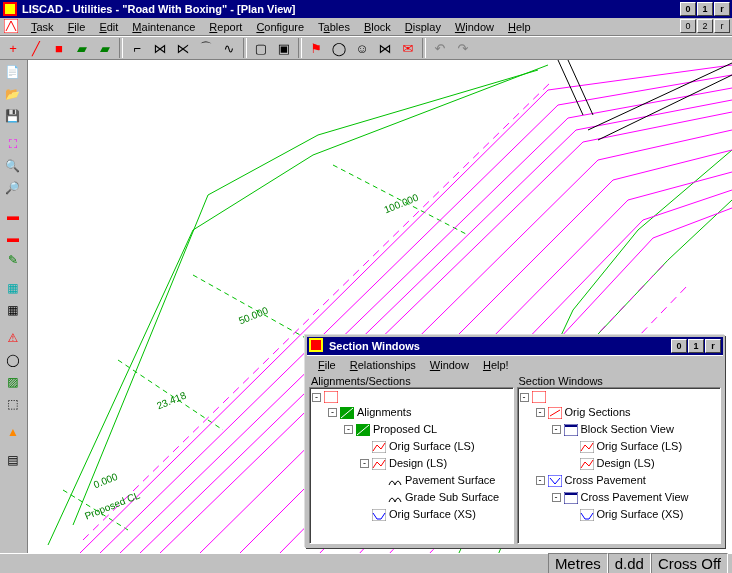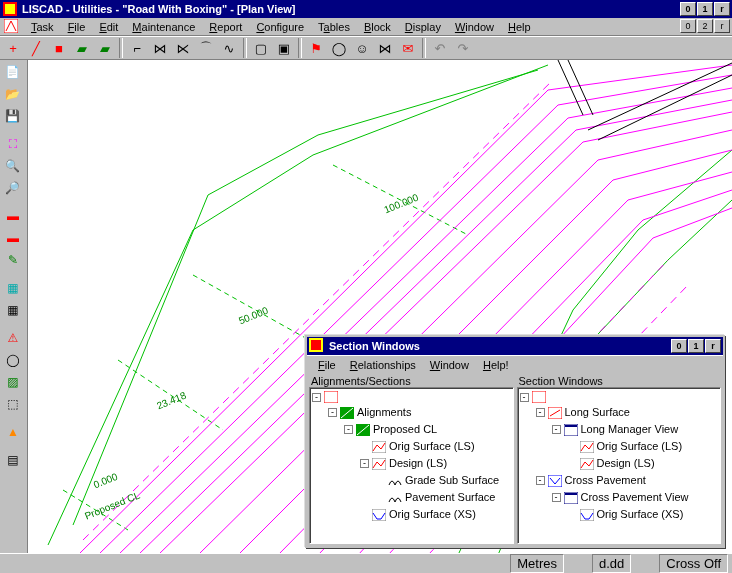--- a/index.html
+++ b/index.html
@@ -101,22 +101,21 @@
     justify-content: flex-end;
     align-items: center;
     padding: 0 4px;
     gap: 0;
   }
   .status-pane {
     border: 1px solid #808080;
     border-right-color: #fff;
     border-bottom-color: #fff;
     padding: 1px 6px;
-    font-size: 13px;
-    margin-left: 28px;
+    font-size: 15px;
   }
   
   .sm-window {
     position: absolute;
     left: 305px; top: 335px;
     width: 420px; height: 213px;
     background: #c0c0c0;
     border: 2px solid #c0c0c0;
     box-shadow: 1px 1px 0 #404040, -1px -1px 0 #dfdfdf;
   }
@@ -415,31 +414,31 @@
             <span>Design (LS)</span>
           </div>
           <div class="tree-node">
             <span class="tree-indent" style="width: 64px;"></span>
             <span style="display: inline-block; width: 11px;"></span>
             <span class="tree-icon">
               <svg width="14" height="12">
                 <path d="M1 10 Q4 2 7 10 Q10 2 13 10" stroke="#000" fill="none"></path>
               </svg>
             </span>
+            <span>Pavement Surface</span>
+          </div>
+          <div class="tree-node">
+            <span class="tree-indent" style="width: 64px;"></span>
+            <span style="display: inline-block; width: 11px;"></span>
+            <span class="tree-icon">
+              <svg width="14" height="12">
+                <path d="M1 10 Q4 2 7 10 Q10 2 13 10" stroke="#000" fill="none"></path>
+              </svg>
+            </span>
             <span>Grade Sub Surface</span>
-          </div>
-          <div class="tree-node">
-            <span class="tree-indent" style="width: 64px;"></span>
-            <span style="display: inline-block; width: 11px;"></span>
-            <span class="tree-icon">
-              <svg width="14" height="12">
-                <path d="M1 10 Q4 2 7 10 Q10 2 13 10" stroke="#000" fill="none"></path>
-              </svg>
-            </span>
-            <span>Pavement Surface</span>
           </div>
           <div class="tree-node">
             <span class="tree-indent" style="width: 48px;"></span>
             <span style="display: inline-block; width: 11px;"></span>
             <span class="tree-icon">
               <svg width="14" height="12">
                 <rect width="14" height="12" fill="#fff" stroke="#808080"></rect>
                 <path d="M1 4 L5 10 L9 10 L13 4" stroke="#0000ff" fill="none"></path>
               </svg>
             </span>
@@ -462,32 +461,32 @@
           </div>
           <div class="tree-node">
             <span class="tree-indent" style="width: 16px;"></span>
             <span class="tree-toggle">-</span>
             <span class="tree-icon">
               <svg width="14" height="12">
                 <rect width="14" height="12" fill="#fff" stroke="#ff0000"></rect>
                 <path d="M2 9 L12 3" stroke="#ff0000"></path>
               </svg>
             </span>
-            <span>Long Surface</span>
+            <span>Orig Sections</span>
           </div>
           <div class="tree-node">
             <span class="tree-indent" style="width: 32px;"></span>
             <span class="tree-toggle">-</span>
             <span class="tree-icon">
               <svg width="14" height="12">
                 <rect width="14" height="12" fill="#fff" stroke="#000080"></rect>
                 <rect x="1" y="1" width="12" height="2" fill="#000080"></rect>
               </svg>
             </span>
-            <span>Long Manager View</span>
+            <span>Block Section View</span>
           </div>
           <div class="tree-node">
             <span class="tree-indent" style="width: 48px;"></span>
             <span style="display: inline-block; width: 11px;"></span>
             <span class="tree-icon">
               <svg width="14" height="12">
                 <rect width="14" height="12" fill="#fff" stroke="#808080"></rect>
                 <path d="M1 10 L5 4 L9 8 L13 2" stroke="#ff0000" fill="none"></path>
               </svg>
             </span>

